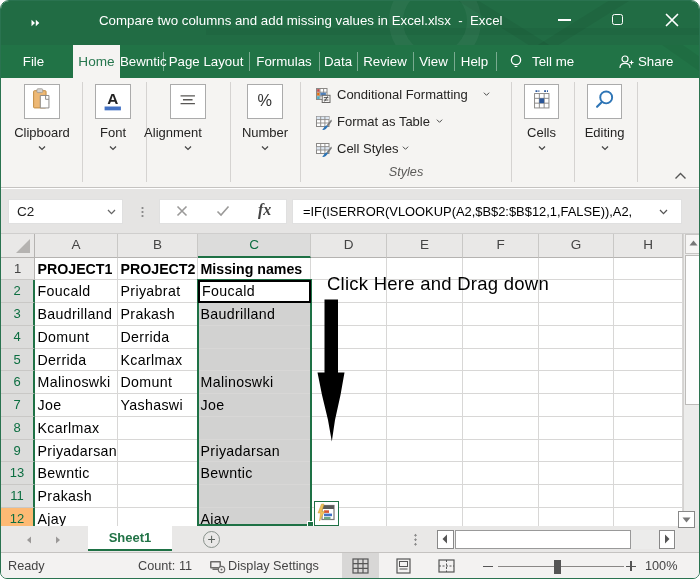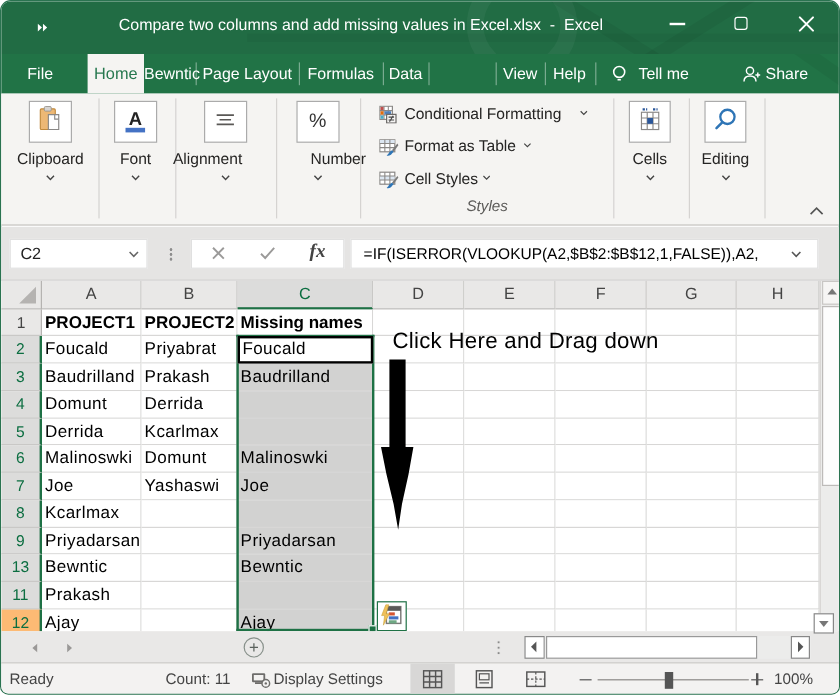--- a/index.html
+++ b/index.html
@@ -29,20 +29,21 @@
 <div class="abs" style="left:360px;top:-20px;width:340px;height:70px;overflow:hidden;">
         <div class="abs" style="left:110px;top:20px;width:420px;height:12px;background:rgba(0,0,0,0.05);transform:rotate(35deg);"></div>
       </div>
 <div class="abs" style="left:10px;top:0;width:45px;height:33px;color:#fff;font-size:13.3px;line-height:33px;text-align:center;white-space:nowrap;">File</div>
 <div class="abs" style="left:72px;top:0;width:47px;height:33px;background:#f5f4f2;"></div>
 <div class="abs" style="left:72px;top:0;width:47px;height:33px;color:#27784f;font-size:13.6px;line-height:33px;text-align:center;">Home</div>
 <div class="abs" style="left:119px;top:0;width:42px;height:33px;color:#fff;font-size:13.3px;line-height:33px;text-align:center;white-space:nowrap;">Bewntic</div>
 <div class="abs" style="left:249px;top:0;width:68px;height:33px;color:#fff;font-size:13.3px;line-height:33px;text-align:center;white-space:nowrap;">Formulas</div>
 <div class="abs" style="left:163px;top:0;width:84px;height:33px;color:#fff;font-size:13.3px;line-height:33px;text-align:center;white-space:nowrap;">Page Layout</div>
 <div class="abs" style="left:319px;top:0;width:36px;height:33px;color:#fff;font-size:13.3px;line-height:33px;text-align:center;white-space:nowrap;">Data</div>
+<div class="abs" style="left:357px;top:0;width:54px;height:33px;color:#fff;font-size:13.3px;line-height:33px;text-align:center;white-space:nowrap;">Review</div>
 <div class="abs" style="left:413px;top:0;width:39px;height:33px;color:#fff;font-size:13.3px;line-height:33px;text-align:center;white-space:nowrap;">View</div>
 <div class="abs" style="left:454px;top:0;width:39px;height:33px;color:#fff;font-size:13.3px;line-height:33px;text-align:center;white-space:nowrap;">Help</div>
 <div class="abs" style="left:161.5px;top:7px;width:1px;height:19px;background:rgba(255,255,255,0.4);"></div>
 <div class="abs" style="left:247.5px;top:7px;width:1px;height:19px;background:rgba(255,255,255,0.4);"></div>
 <div class="abs" style="left:317.5px;top:7px;width:1px;height:19px;background:rgba(255,255,255,0.4);"></div>
 <div class="abs" style="left:355.5px;top:7px;width:1px;height:19px;background:rgba(255,255,255,0.4);"></div>
 <div class="abs" style="left:411.5px;top:7px;width:1px;height:19px;background:rgba(255,255,255,0.4);"></div>
 <div class="abs" style="left:452.5px;top:7px;width:1px;height:19px;background:rgba(255,255,255,0.4);"></div>
 <div class="abs" style="left:494.5px;top:7px;width:1px;height:19px;background:rgba(255,255,255,0.4);"></div>
 <svg class="abs" style="left:507px;top:8px;" width="16" height="18" viewBox="0 0 16 18">
@@ -90,21 +91,21 @@
           <path d="M11 13.5 h15 M13.5 17.5 h10 M11 21.5 h15" stroke="#5a5856" stroke-width="1.4"></path>
         </svg></div>
 <div class="abs" style="left:132px;top:47px;width:80px;height:16px;font-size:13px;color:#252423;text-align:center;">Alignment</div>
 <svg class="abs" style="left:183px;top:67px;" width="8" height="6" viewBox="0 0 8 6">
         <path d="M1 1.5 L4 4.5 L7 1.5" stroke="#444" stroke-width="1.2" fill="none"></path>
       </svg>
 <div class="abs" style="left:246.25px;top:6px;width:35.5px;height:34.5px;background:#fff;border:1px solid #ababab;"></div>
 <div class="abs" style="left:246.25px;top:5px;width:35.5px;height:34.5px;"><svg width="35.5" height="35.5" viewBox="0 0 37 37">
           <text x="18.5" y="24" font-family="Liberation Sans" font-size="17" fill="#333" text-anchor="middle">%</text>
         </svg></div>
-<div class="abs" style="left:224.0px;top:47px;width:80px;height:16px;font-size:13px;color:#252423;text-align:right;">Number</div>
+<div class="abs" style="left:224.0px;top:47px;width:80px;height:16px;font-size:13px;color:#252423;text-align:center;">Number</div>
 <svg class="abs" style="left:260px;top:67px;" width="8" height="6" viewBox="0 0 8 6">
         <path d="M1 1.5 L4 4.5 L7 1.5" stroke="#444" stroke-width="1.2" fill="none"></path>
       </svg>
 <div class="abs" style="left:522.75px;top:6px;width:35.5px;height:34.5px;background:#fff;border:1px solid #ababab;"></div>
 <div class="abs" style="left:522.75px;top:5px;width:35.5px;height:34.5px;"><svg width="35.5" height="35.5" viewBox="0 0 37 37">
           <rect x="11" y="11" width="15" height="15" fill="#fff" stroke="#8a8886" stroke-width="1"></rect>
           <path d="M11 16 h15 M11 21 h15 M16 11 v15 M21 11 v15" stroke="#8a8886" stroke-width="1"></path>
           <rect x="16" y="16" width="5" height="5" fill="#2b579a"></rect>
           <path d="M12 8.5 h4 M21 8.5 h4" stroke="#2b579a" stroke-width="2" stroke-dasharray="2 1"></path>
         </svg></div>
@@ -329,20 +330,21 @@
 <div class="abs" style="left:677px;top:510px;width:17px;height:17px;background:#fff;border:1px solid #888;z-index:5;"><svg width="15" height="15" viewBox="0 0 15 15">
         <path d="M3.5 5.5 h8 L7.5 10.5 Z" fill="#777"></path>
       </svg></div>
 <div class="abs" style="left:0;top:525px;width:700px;height:26.5px;background:#e9e8e7;border-bottom:1px solid #c5c3c1;">
 <svg class="abs" style="left:24px;top:8.5px;" width="8" height="10" viewBox="0 0 8 10">
         <path d="M6 1.5 L2 5 L6 8.5 Z" fill="#9a9897"></path>
       </svg>
 <svg class="abs" style="left:53px;top:8.5px;" width="8" height="10" viewBox="0 0 8 10">
         <path d="M2 1.5 L6 5 L2 8.5 Z" fill="#9a9897"></path>
       </svg>
+<div class="abs" style="left:87px;top:0;width:84px;height:24.5px;background:#fff;border-bottom:2px solid #1e7145;color:#217346;font-weight:bold;font-size:13px;text-align:center;line-height:24px;">Sheet1</div>
 <div class="abs" style="left:202px;top:4.5px;width:17px;height:17px;border:1px solid #88918b;border-radius:50%;color:#5b625d;font-size:14px;line-height:15.5px;text-align:center;">+</div>
 <div class="abs" style="left:413px;top:7px;width:3px;height:13px;background-image:radial-gradient(circle,#8a8a8a 1px,transparent 1.2px);background-size:3px 4.5px;"></div>
 <div class="abs" style="left:436px;top:4px;width:16.5px;height:18.5px;background:#fff;border:1px solid #888;"><svg width="14" height="16" viewBox="0 0 14 16">
           <path d="M9 3.5 L4.5 8 L9 12.5 Z" fill="#555"></path>
         </svg></div>
 <div class="abs" style="left:452.5px;top:4px;width:222px;height:18.5px;background:#ececeb;"></div>
 <div class="abs" style="left:453.5px;top:4px;width:176px;height:18.5px;background:#fff;border:1px solid #999;"></div>
 <div class="abs" style="left:657.5px;top:4px;width:16.5px;height:18.5px;background:#fff;border:1px solid #888;"><svg width="14" height="16" viewBox="0 0 14 16">
           <path d="M5 3.5 L9.5 8 L5 12.5 Z" fill="#555"></path>
         </svg></div>

